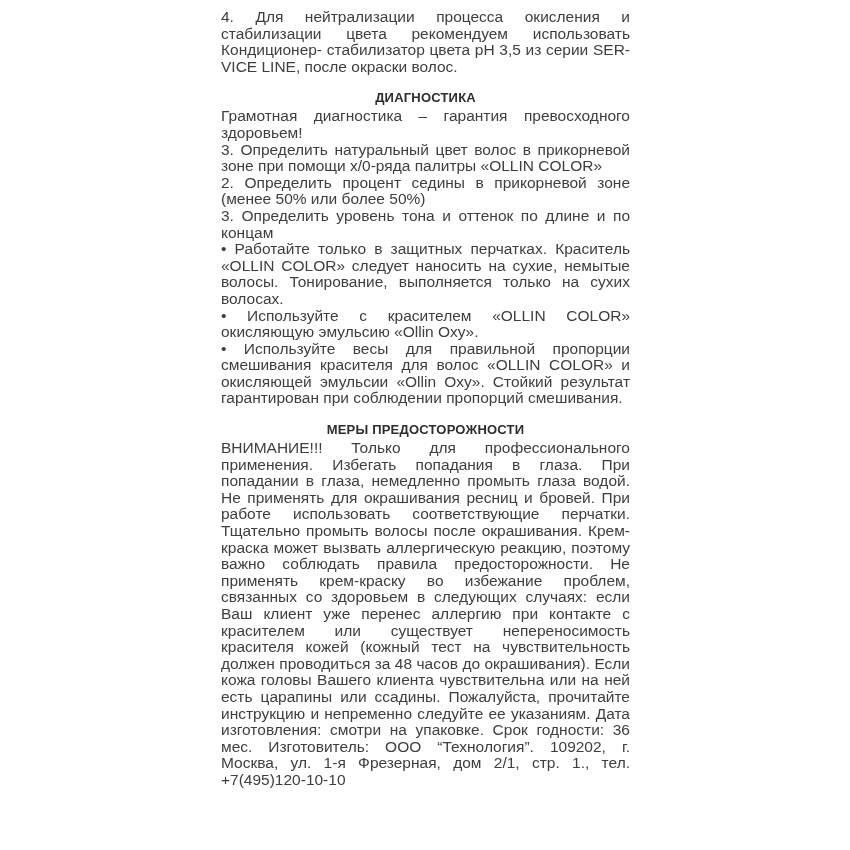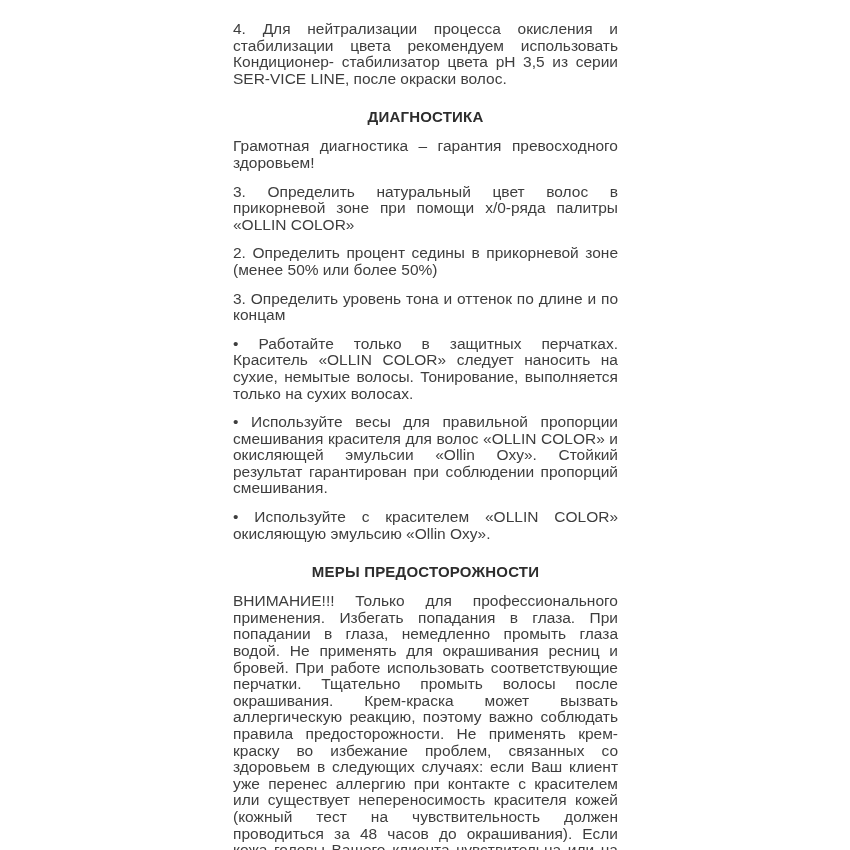--- a/index.html
+++ b/index.html
@@ -20,47 +20,47 @@
     top: 9px;
     width: 409px;
     color: #3e3e3e;
     font-size: 15.5px;
     line-height: 16.6px;
     text-align: justify;
     -webkit-hyphens: none;
     hyphens: none;
   }
   .para {
-    margin: 12px;
+    margin: 0;
     padding: 0;
   }
   .heading {
-    margin: 21px 0 1px 0;
+    margin: 14px 0 1px 0;
     padding: 0;
     text-align: center;
     font-weight: bold;
-    font-size: 15px;
+    font-size: 13px;
     line-height: 18px;
     color: #2d2d2d;
     letter-spacing: 0.2px;
   }
 </style>
 </head>
 <body>
 
 <div class="doc">
 
   <p class="para">4. Для нейтрализации процесса окисления и стабилизации цвета рекомендуем использовать Кондиционер- стабилизатор цвета pH 3,5 из серии SER-VICE LINE, после окраски волос.</p>
 
   <h2 class="heading">ДИАГНОСТИКА</h2>
   <p class="para">Грамотная диагностика – гарантия превосходного здоровьем!</p>
   <p class="para">3. Определить натуральный цвет волос в прикорневой зоне при помощи х/0-ряда палитры «OLLIN COLOR»</p>
   <p class="para">2. Определить процент седины в прикорневой зоне (менее 50% или более 50%)</p>
   <p class="para">3. Определить уровень тона и оттенок по длине и по концам</p>
 
   <p class="para">• Работайте только в защитных перчатках. Краситель «OLLIN COLOR» следует наносить на сухие, немытые волосы. Тонирование, выполняется только на сухих волосах.</p>
+  <p class="para">• Используйте с красителем «OLLIN COLOR» окисляющую эмульсию «Ollin Oxy».</p>
   <p class="para">• Используйте весы для правильной пропорции смешивания красителя для волос «OLLIN COLOR» и окисляющей эмульсии «Ollin Oxy». Стойкий результат гарантирован при соблюдении пропорций смешивания.</p>
-  <p class="para">• Используйте с красителем «OLLIN COLOR» окисляющую эмульсию «Ollin Oxy».</p>
 
   <h2 class="heading">МЕРЫ ПРЕДОСТОРОЖНОСТИ</h2>
   <p class="para">ВНИМАНИЕ!!! Только для профессионального применения. Избегать попадания в глаза. При попадании в глаза, немедленно промыть глаза водой. Не применять для окрашивания ресниц и бровей. При работе использовать соответствующие перчатки. Тщательно промыть волосы после окрашивания. Крем-краска может вызвать аллергическую реакцию, поэтому важно соблюдать правила предосторожности. Не применять крем-краску во избежание проблем, связанных со здоровьем в следующих случаях: если Ваш клиент уже перенес аллергию при контакте с красителем или существует непереносимость красителя кожей (кожный тест на чувствительность должен проводиться за 48 часов до окрашивания). Если кожа головы Вашего клиента чувствительна или на ней есть царапины или ссадины. Пожалуйста, прочитайте инструкцию и непременно следуйте ее указаниям. Дата изготовления: смотри на упаковке. Срок годности: 36 мес. Изготовитель: ООО “Технология”. 109202, г. Москва, ул. 1-я Фрезерная, дом 2/1, стр. 1., тел. +7(495)120-10-10</p>
 
 </div>
 
 </body></html>

